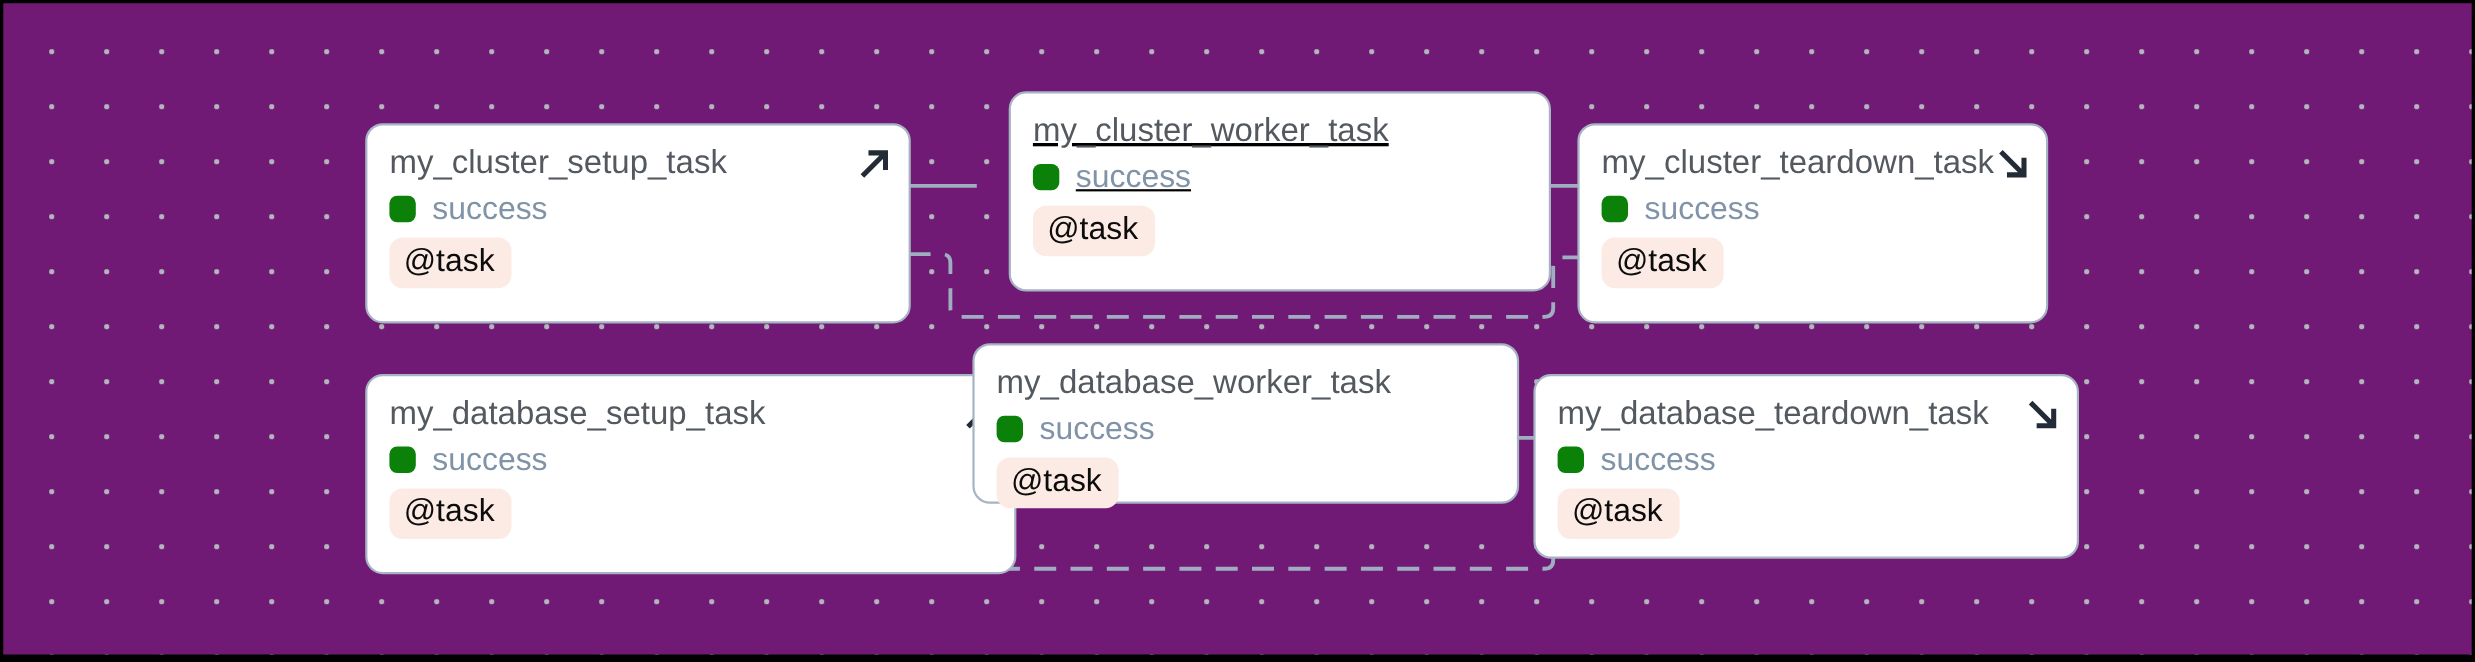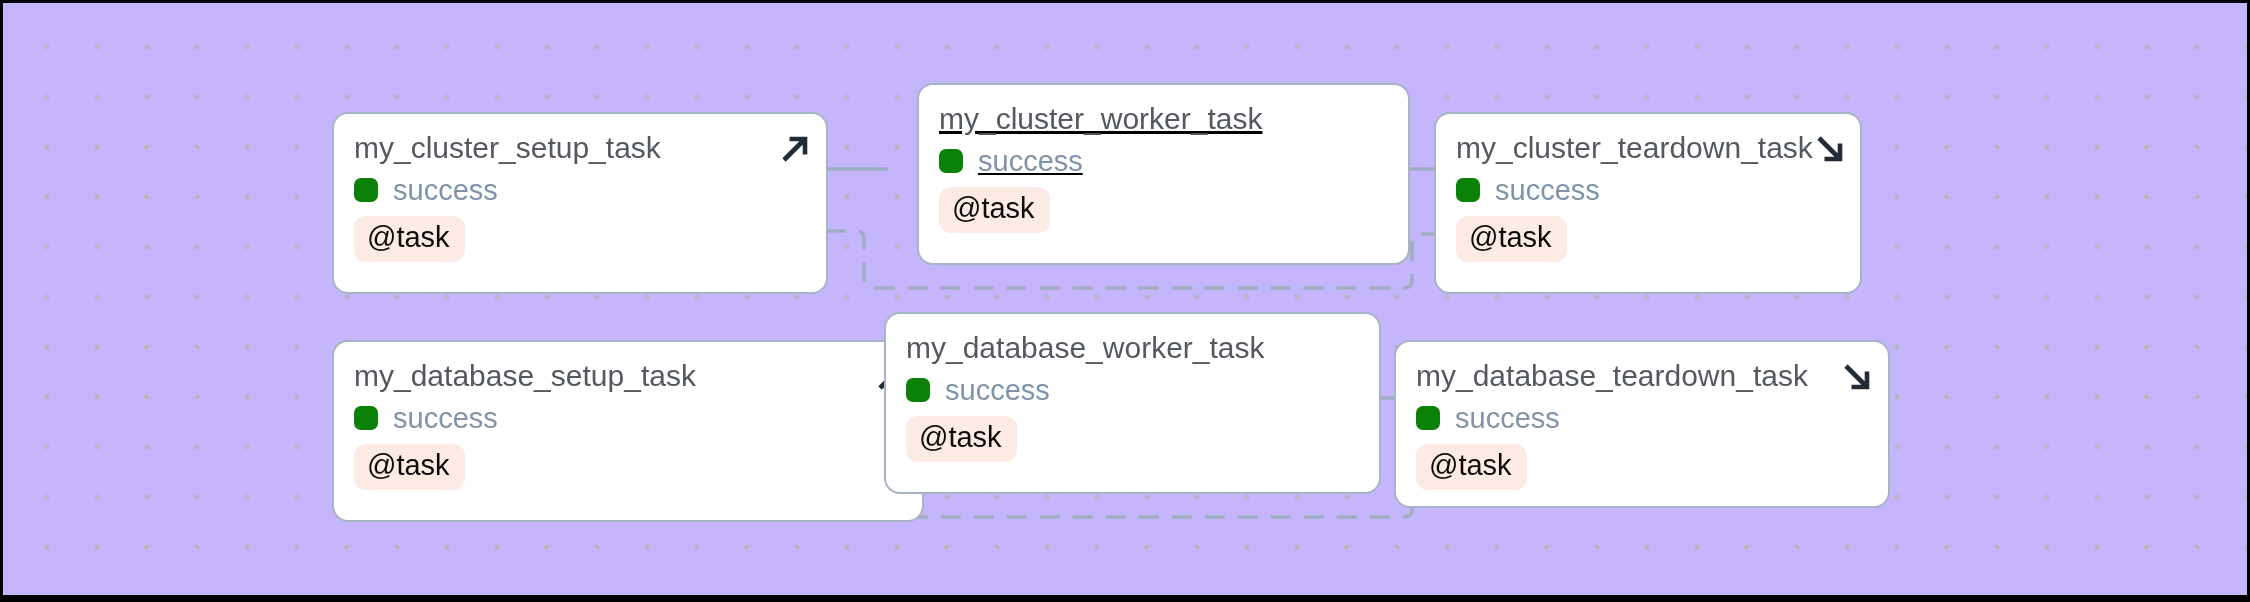--- a/index.html
+++ b/index.html
@@ -1,19 +1,19 @@
 <!DOCTYPE html>
 <html><head>
 <meta charset="utf-8">
 <style>
   html,body{margin:0;padding:0;background:#e8e8e8;}
   #frame{
     position:relative;
     width:2250px;height:602px;
-    background:#c4b5fd;
+    background:#701a75;
     font-family:"Liberation Sans", sans-serif;
     overflow:hidden;
   }
   #canvas{
     position:absolute;inset:0;
     background-image:radial-gradient(circle, #b3b6bb 2.2px, transparent 2.7px);
     background-size:50px 50px;
     background-position:22px 22px;
   }
   #frame-border{
@@ -74,21 +74,21 @@
     font-size:29px;
     line-height:29px;
     padding:7px 15px 10px 13px;
     border-radius:12px;
   }
   
   #node-0{left:332px;top:112px;width:496px;height:182px;}
   #node-1{left:917px;top:83px; width:493px;height:182px;text-decoration:underline;}
   #node-2{left:1434px;top:112px;width:428px;height:182px;}
   #node-3{left:332px;top:340px;width:592px;height:182px;}
-  #node-4{left:884px;top:312px;width:497px;height:182px;padding-left:20px;}
+  #node-4{left:884px;top:312px;width:497px;height:146px;padding-left:20px;}
   #node-5{left:1394px;top:340px;width:496px;height:168px;}
   .edge{stroke:#9fadc0;stroke-width:3.5;fill:none;}
   .edge.dashed{stroke-dasharray:20 13;}
   .arrow-stroke{stroke:#222b36;stroke-width:4.6;fill:none;}
 </style>
 </head>
 <body>
 
 <div id="frame">
   <div id="canvas"></div>

